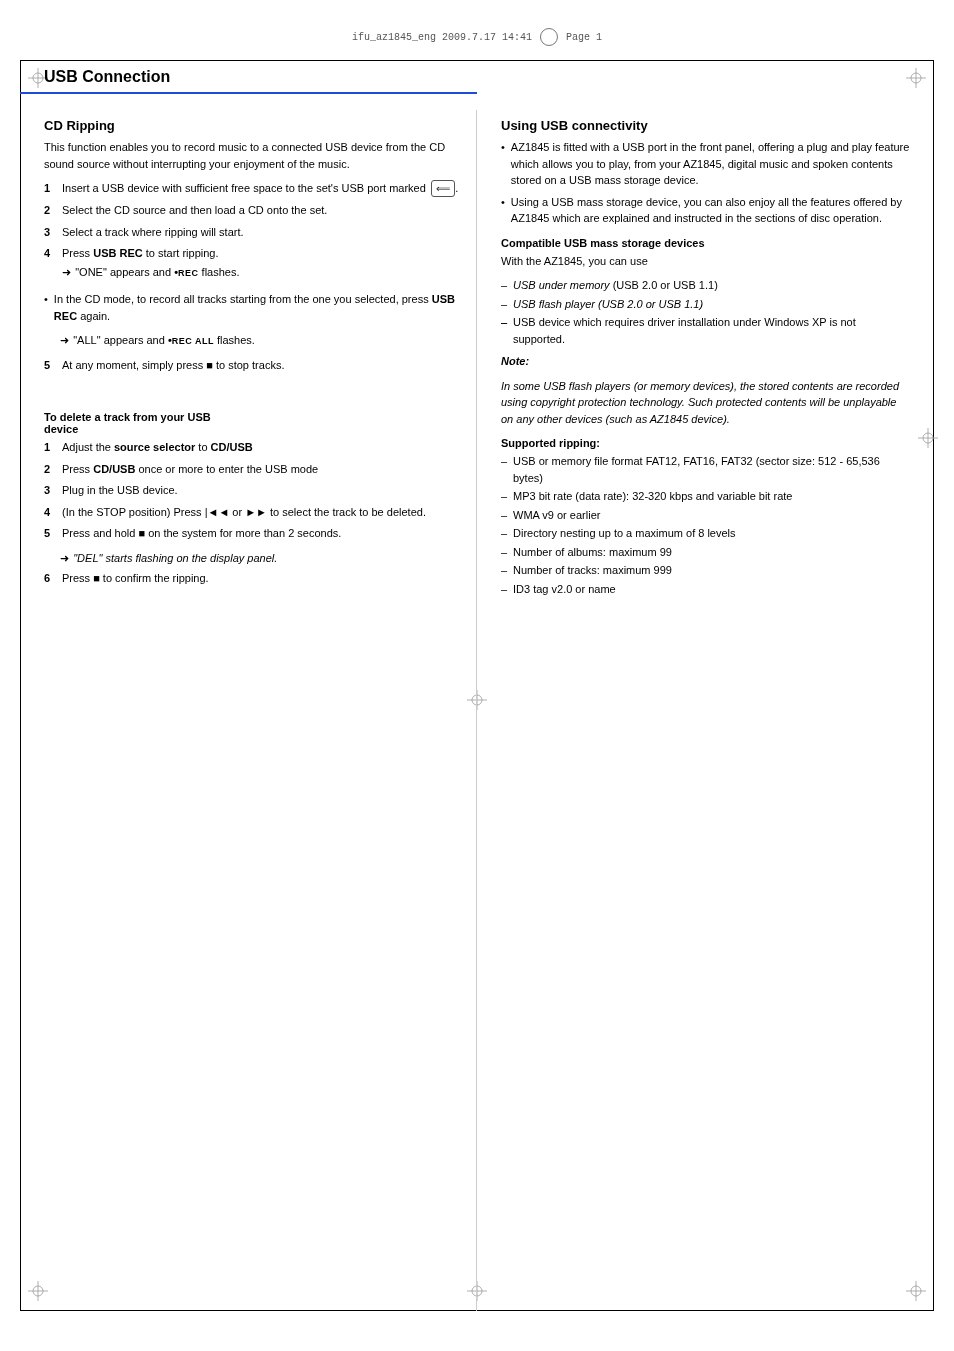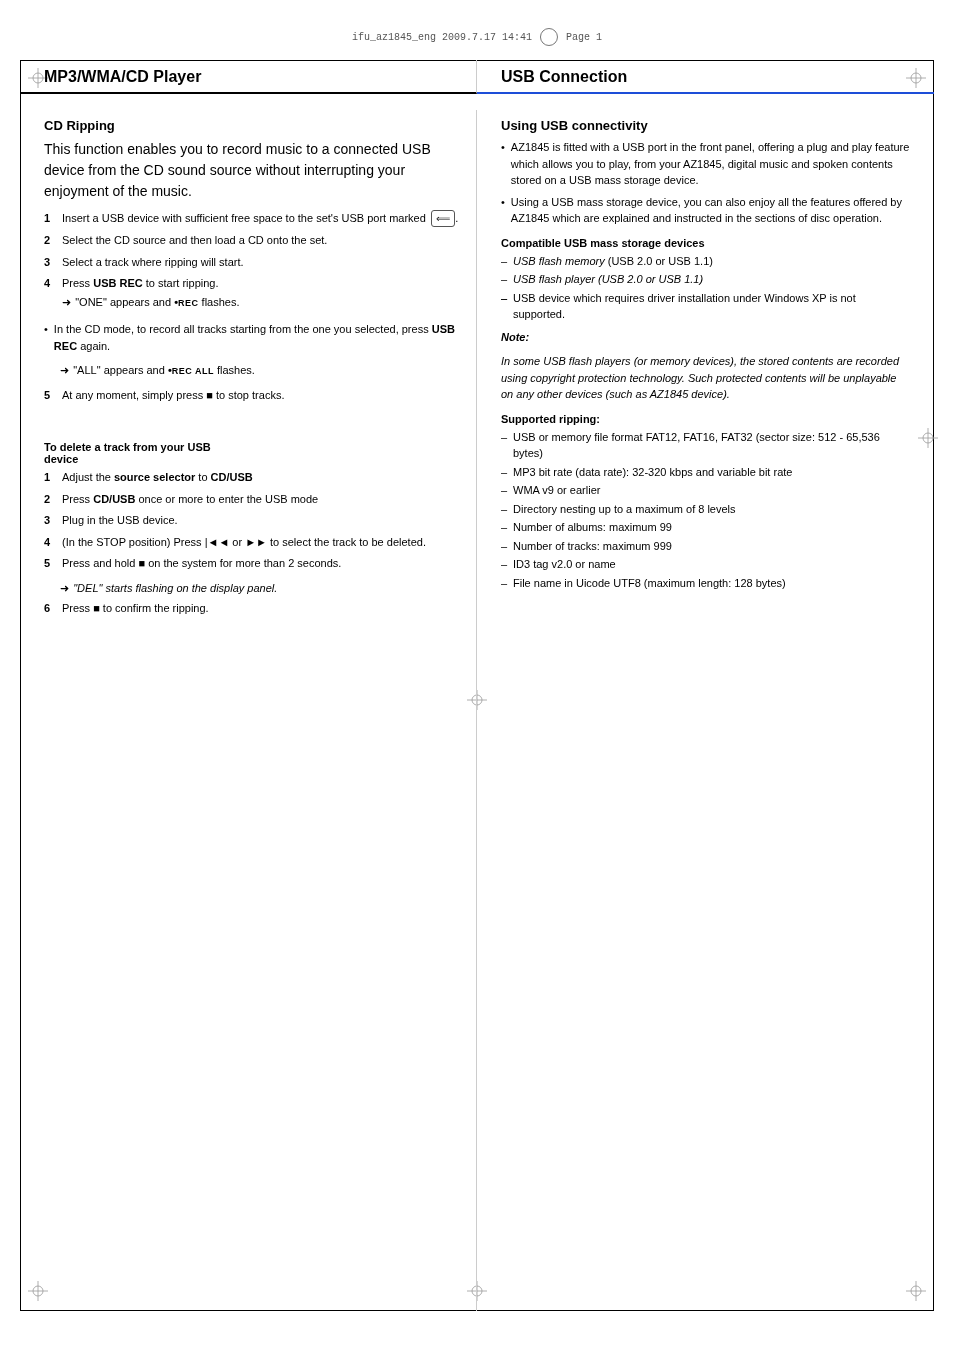--- a/index.html
+++ b/index.html
@@ -106,21 +106,21 @@
 
     .sub-section-heading {
       font-size: 11px;
       font-weight: bold;
       margin-bottom: 4px;
       margin-top: 10px;
     }
 
     
     p {
-      font-size: 14px;
+      font-size: 11px;
       line-height: 1.5;
       margin-bottom: 8px;
     }
 
     
     ol.steps {
       list-style: none;
       padding: 0;
       margin-bottom: 8px;
     }
@@ -292,23 +292,20 @@
 </div>
 <div style="position:absolute; bottom:48px; left:50%; transform:translateX(-50%);">
   <svg width="20" height="20" viewBox="0 0 20 20">
     <line x1="0" y1="10" x2="20" y2="10" stroke="#999" stroke-width="0.8"></line>
     <line x1="10" y1="0" x2="10" y2="20" stroke="#999" stroke-width="0.8"></line>
     <circle cx="10" cy="10" r="5" fill="none" stroke="#999" stroke-width="0.8"></circle>
   </svg>
 </div>
 
 <div class="page-titles">
-  <div class="left-title">
-    <span class="page-title-text">MP3/WMA/CD Player</span>
-  </div>
   <div class="right-title">
     <span class="page-title-text">USB Connection</span>
   </div>
 </div>
 
 <div class="main-content">
 
   <div class="main-left">
 
     <div>
@@ -413,22 +410,23 @@
           <span>AZ1845 is fitted with a USB port in the front panel, offering a plug and play feature which allows you to play, from your AZ1845, digital music and spoken contents stored on a USB mass storage device.</span>
         </li>
         <li>
           <span>Using a USB mass storage device, you can also enjoy all the features offered by AZ1845 which are explained and instructed in the sections of disc operation.</span>
         </li>
       </ul>
     </div>
 
     <div>
       <div class="sub-section-heading">Compatible USB mass storage devices</div>
+      <p>With the AZ1845, you can use</p>
       <ul class="dash-list">
-        <li><span class="inline-italic">USB flash memory</span> (USB 2.0 or USB 1.1)</li>
+        <li><span class="inline-italic">USB under memory</span> (USB 2.0 or USB 1.1)</li>
         <li><span class="inline-italic">USB flash player (USB 2.0 or USB 1.1)</span></li>
         <li style="list-style:none; padding-left:0; margin-left:0;">
           <ul class="bullets" style="margin-bottom:0;">
             <li>
               <span>USB device which requires driver installation under Windows XP is not supported.</span>
             </li>
           </ul>
         </li>
       </ul>
     </div>
@@ -441,19 +439,18 @@
     <div>
       <div class="sub-section-heading">Supported ripping:</div>
       <ul class="dash-list">
         <li>USB or memory file format FAT12, FAT16, FAT32 (sector size: 512 - 65,536 bytes)</li>
         <li>MP3 bit rate (data rate): 32-320 kbps and variable bit rate</li>
         <li>WMA v9 or earlier</li>
         <li>Directory nesting up to a maximum of 8 levels</li>
         <li>Number of albums: maximum 99</li>
         <li>Number of tracks: maximum 999</li>
         <li>ID3 tag v2.0 or name</li>
-        <li>File name in Uicode UTF8 (maximum length: 128 bytes)</li>
       </ul>
     </div>
 
   </div>
 
 </div>
 
 </body></html>

